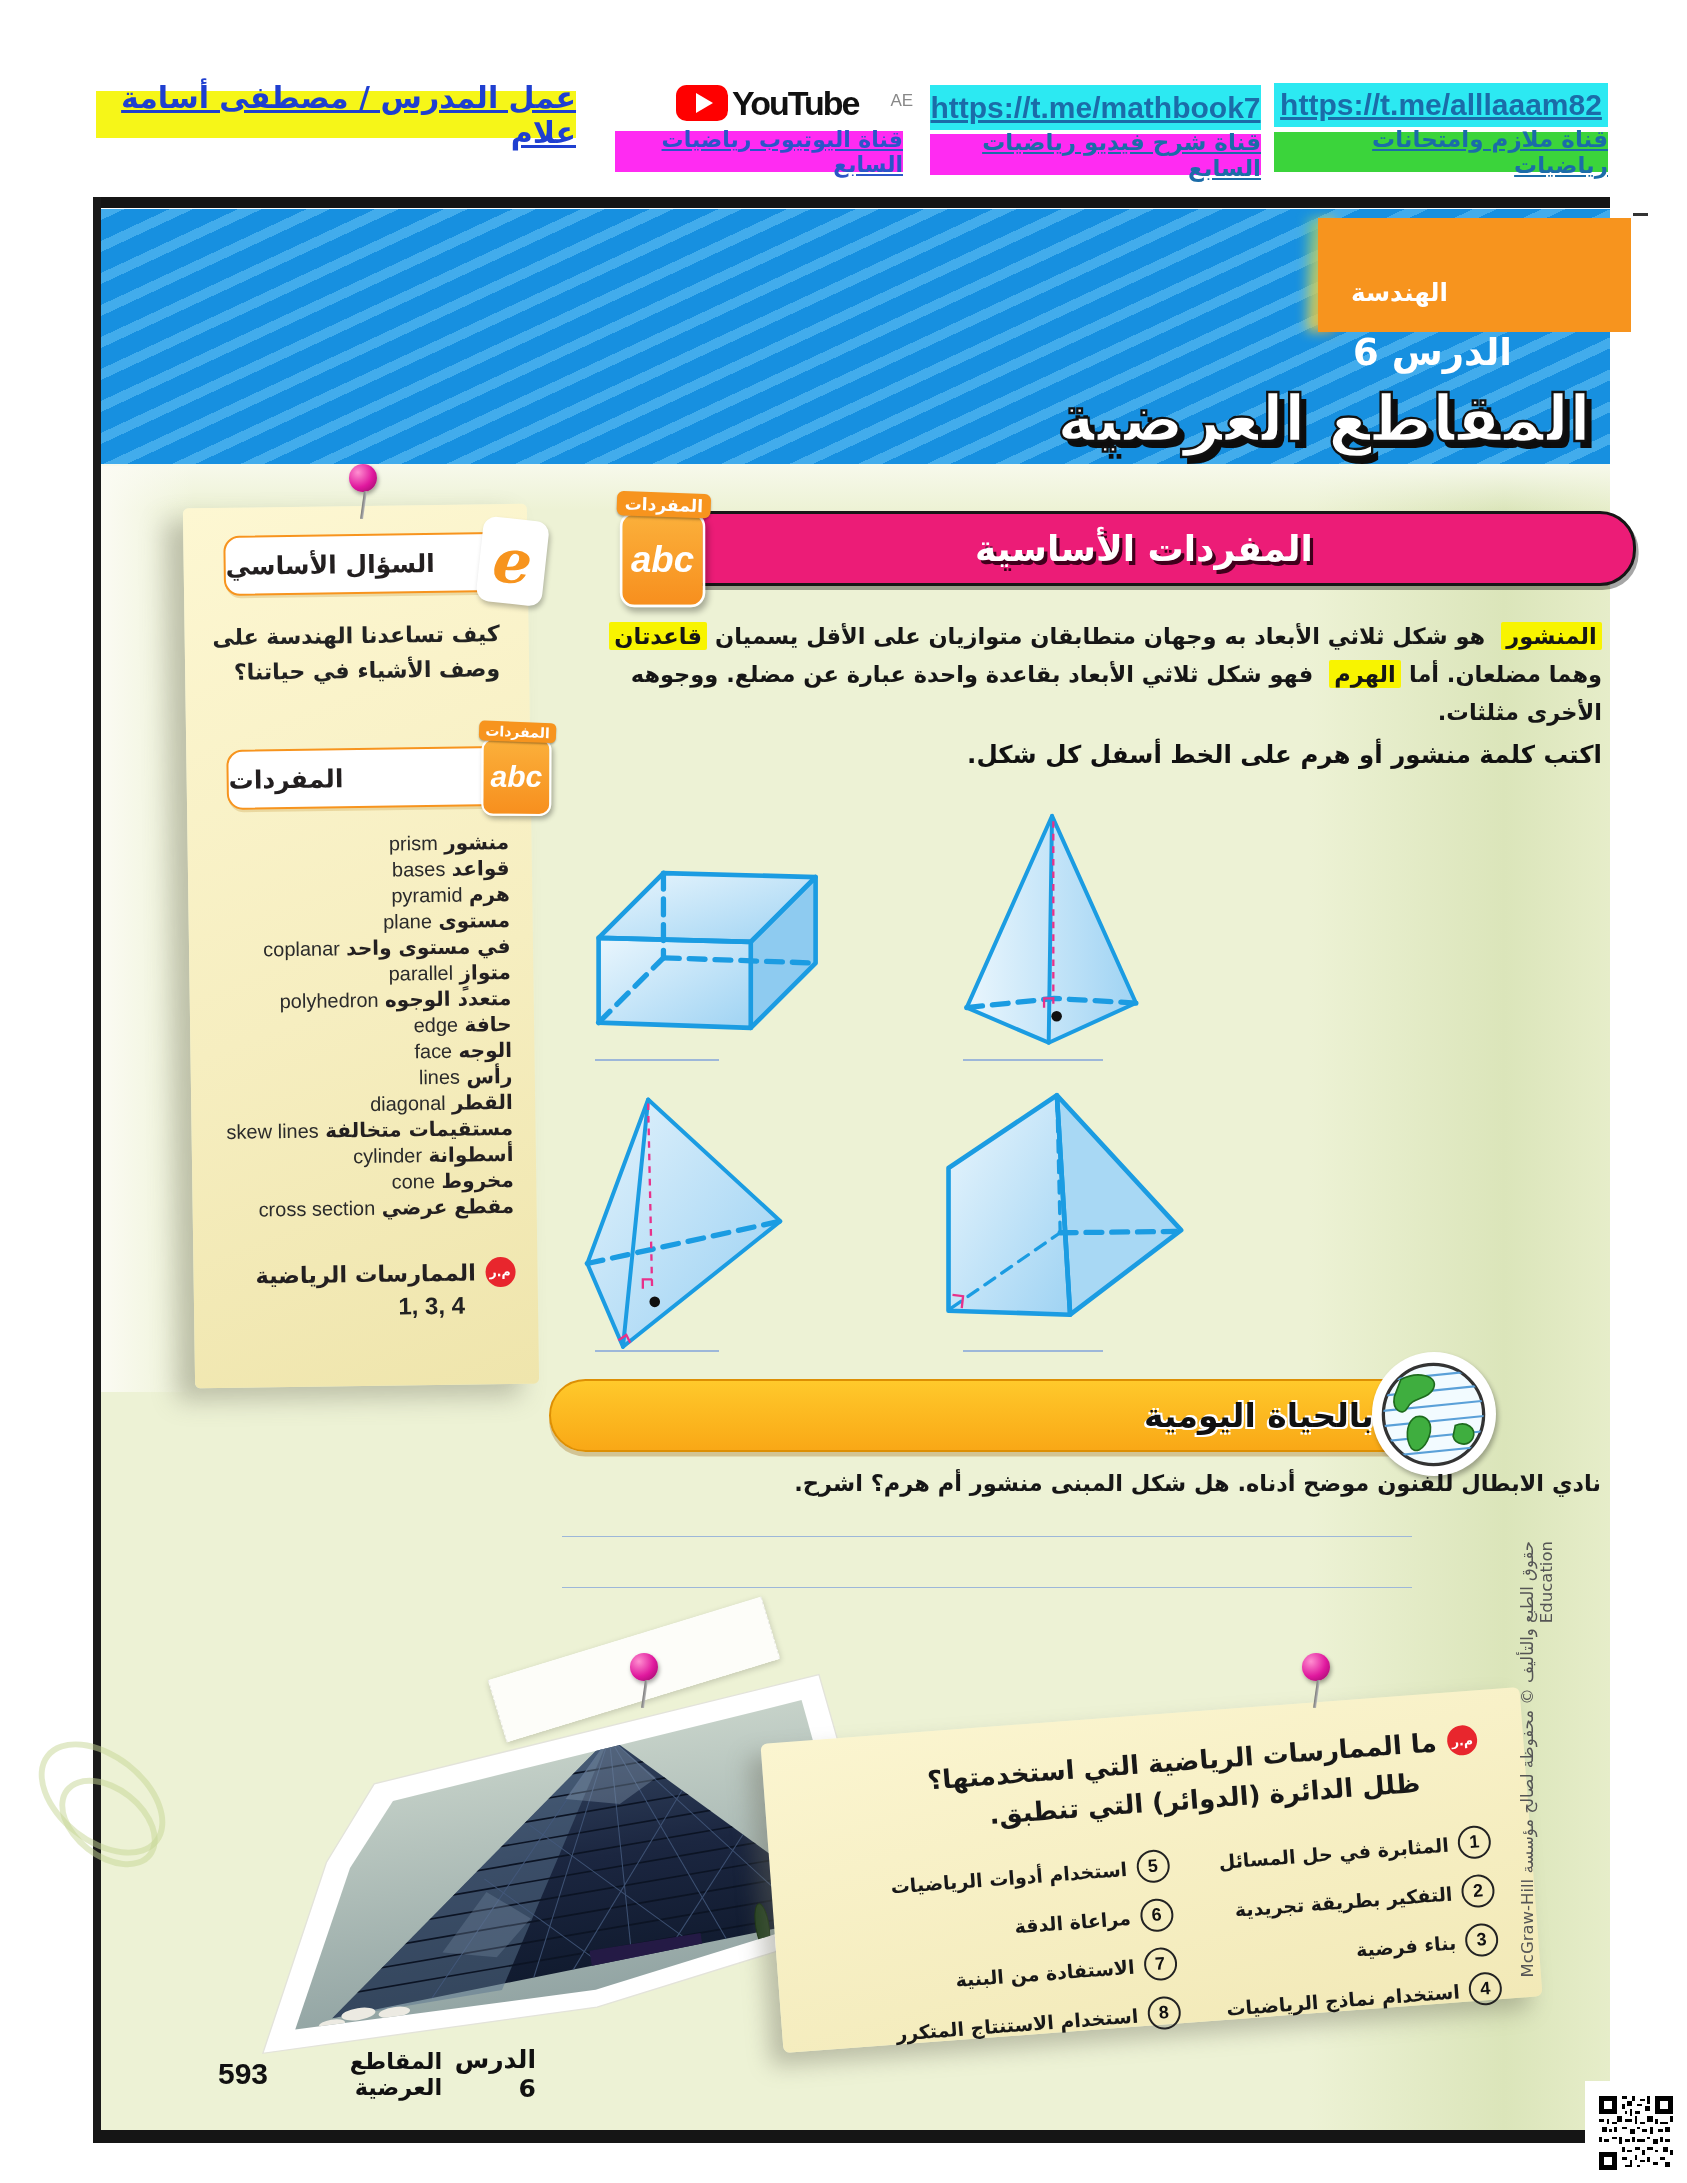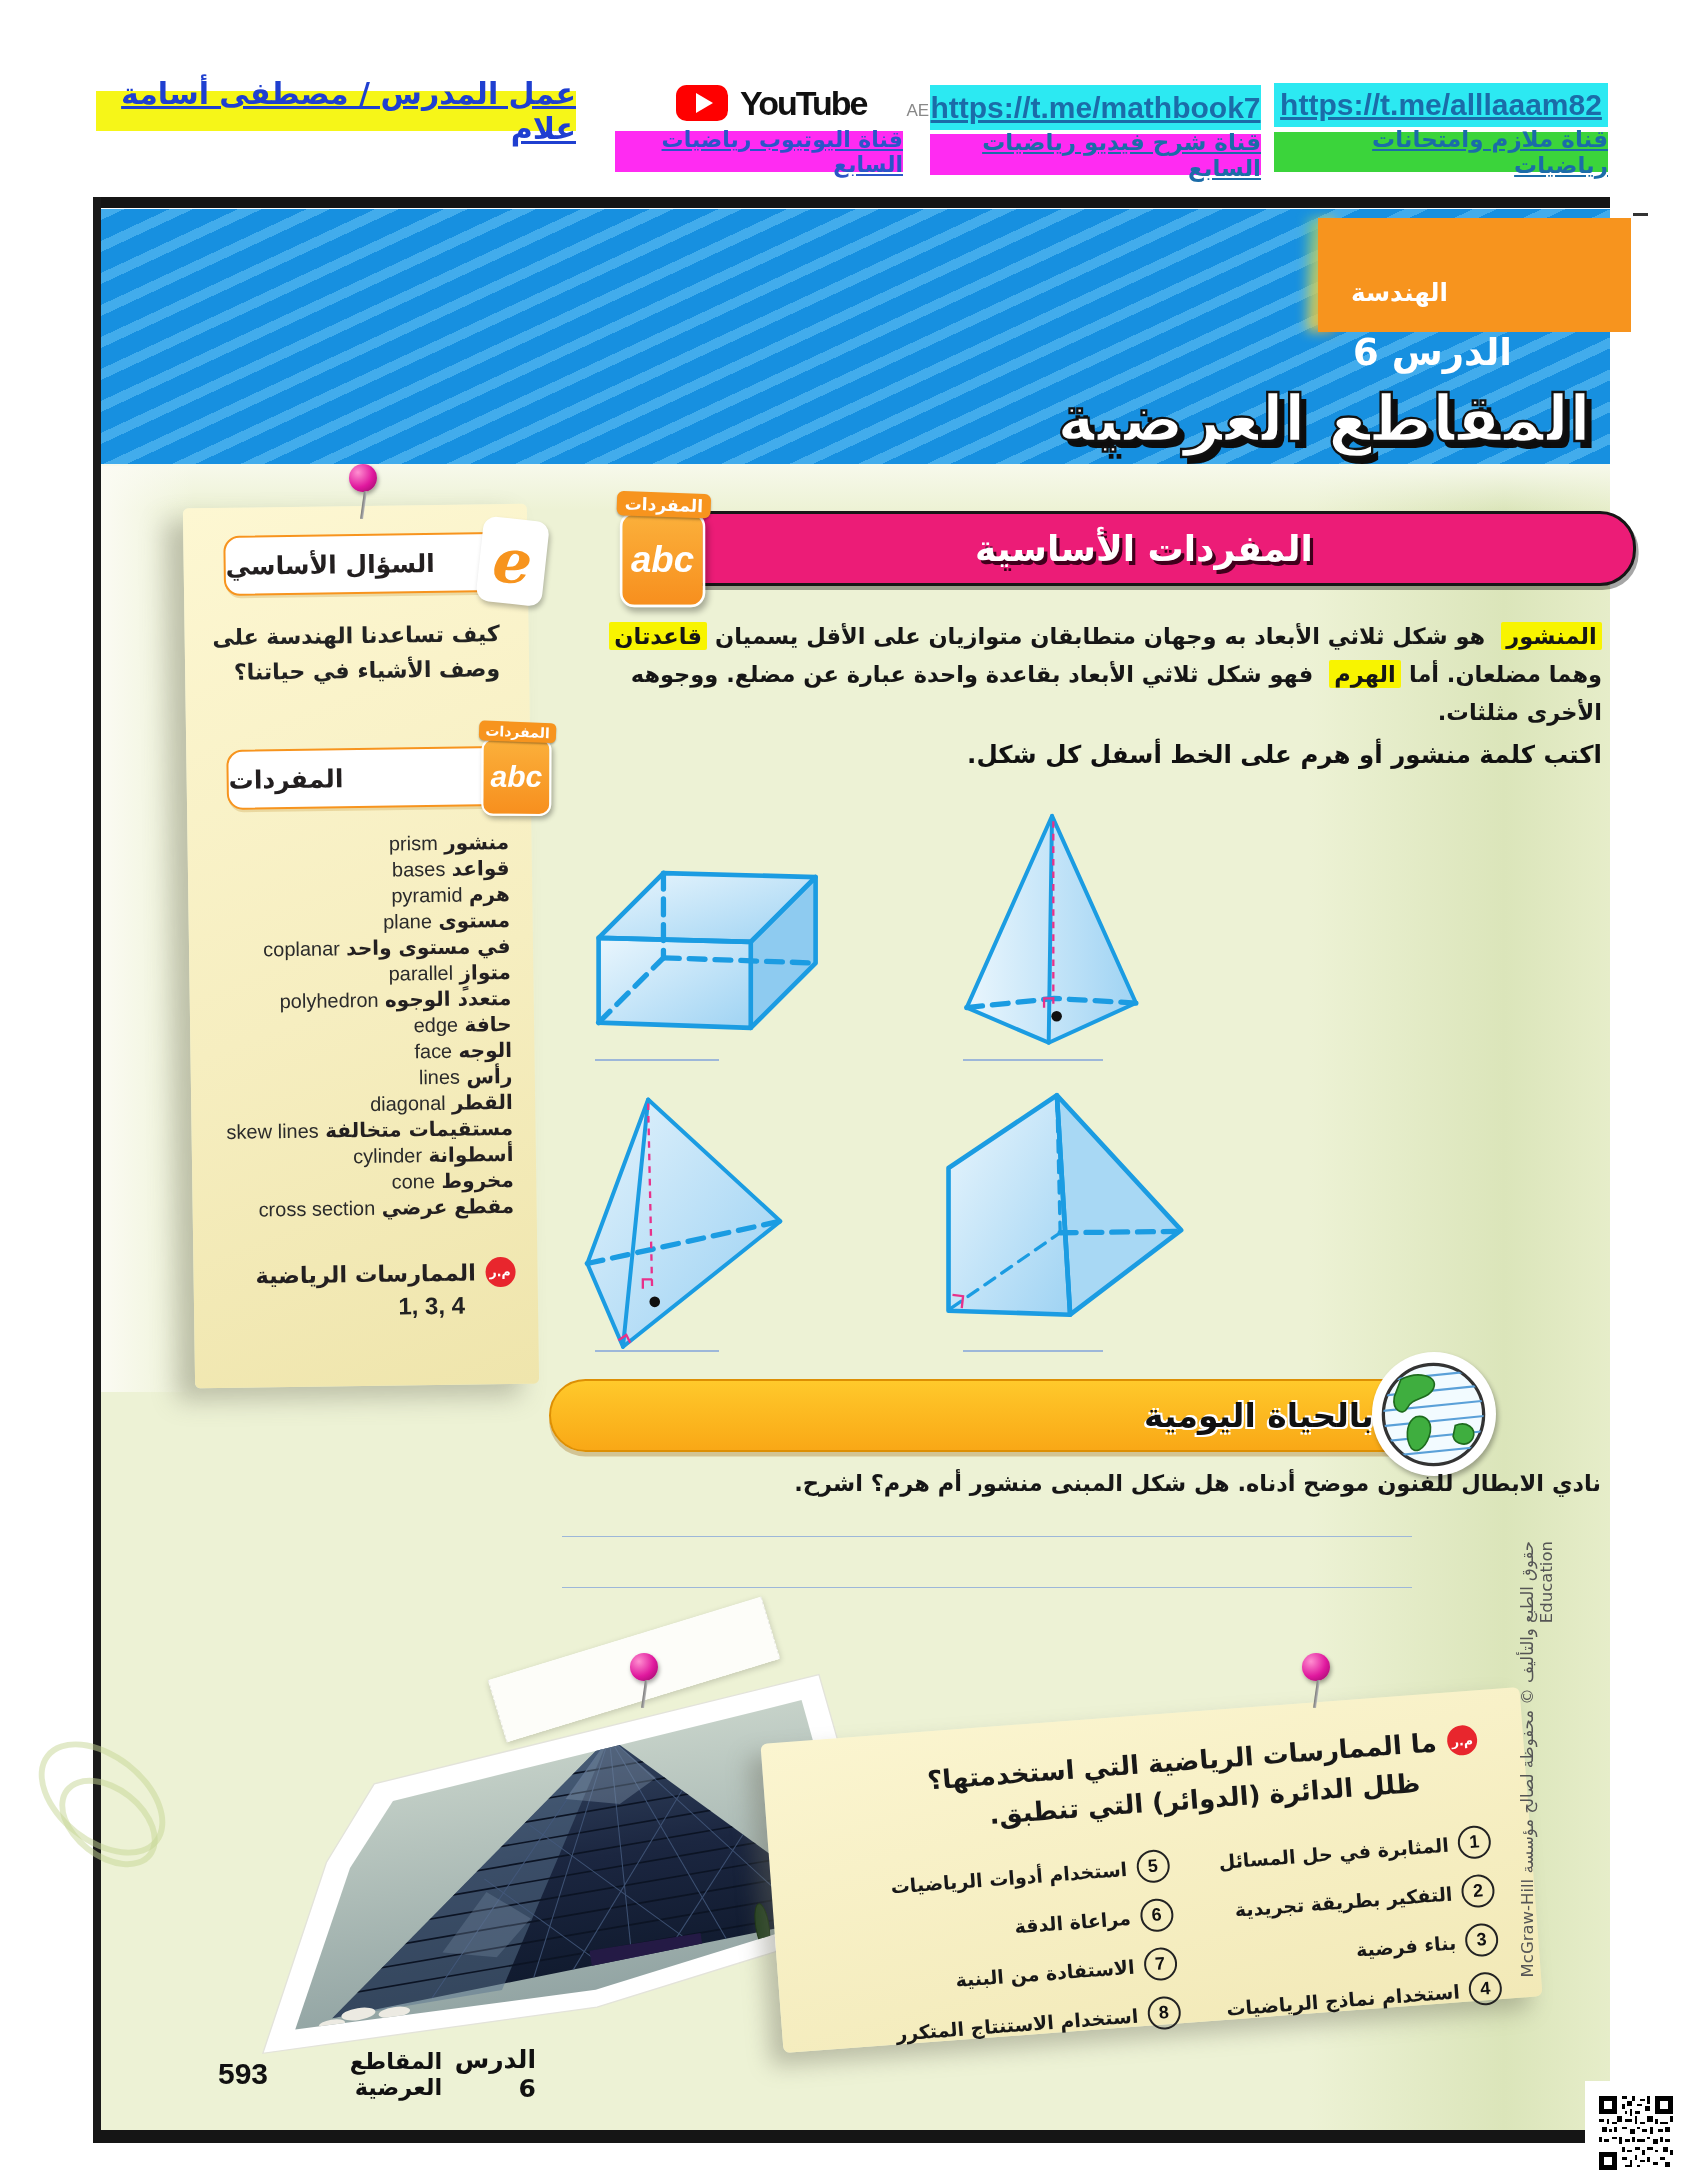--- a/index.html
+++ b/index.html
@@ -1,24 +1,24 @@
 <!DOCTYPE html>
 <html lang="ar" style="font-size:10.6px"><head>
 <meta charset="utf-8">
 <style>
   html,body{margin:0;padding:0;background:#ffffff;}
   .page{position:relative;width:1687px;height:2183px;background:#ffffff;overflow:hidden;
         font-family:"DejaVu Sans",sans-serif;}
   .abs{position:absolute;}
   .rtl{direction:rtl;text-align:right;}
   
-  .teacher-credit{left:96px;top:91px;width:480px;height:40px;background:#f6f618;
+  .teacher-credit{left:96px;top:91px;width:480px;height:47px;background:#f6f618;
     color:#1f3fd0;font-weight:900;font-size:30px;display:flex;align-items:center;justify-content:center;
     text-decoration:underline;}
-  .yt-logo{left:676px;top:85px;display:flex;align-items:flex-end;gap:12px;}
+  .yt-logo{left:676px;top:85px;display:flex;align-items:center;gap:4px;}
   .yt-play{width:52px;height:36px;background:#ff0000;border-radius:10.6px;display:flex;align-items:center;justify-content:center;}
   .yt-play::after{content:"";border-left:17px solid #fff;border-top:10px solid transparent;border-bottom:10px solid transparent;margin-left:4px;}
   .yt-word{font-family:"Liberation Sans",sans-serif;font-weight:700;font-size:34px;color:#111;letter-spacing:-2px;line-height:36px;}
   .yt-region{font-family:"Liberation Sans",sans-serif;font-size:17px;color:#888;margin-top:-4px;margin-left:28px;}
   .hl-box{display:flex;align-items:center;justify-content:center;font-weight:900;text-decoration:underline;}
   .yt-channel{left:615px;top:131px;width:288px;height:41px;background:#ff2bf2;color:#2b55c8;font-size:22px;}
   .tg-url1{left:930px;top:85px;width:331px;height:45px;background:#2ce9f2;color:#1b6ca8;font-family:"Liberation Sans",sans-serif;font-size:30px;font-weight:700;}
   .tg-url2{left:1274px;top:83px;width:334px;height:44px;background:#2ce9f2;color:#1b6ca8;font-family:"Liberation Sans",sans-serif;font-size:30px;font-weight:700;}
   .tg-lab1{left:930px;top:134px;width:331px;height:41px;background:#ff2bf2;color:#1b6ca8;font-size:23px;}
   .tg-lab2{left:1274px;top:132px;width:334px;height:40px;background:#3bd43b;color:#1b6ca8;font-size:23px;}

